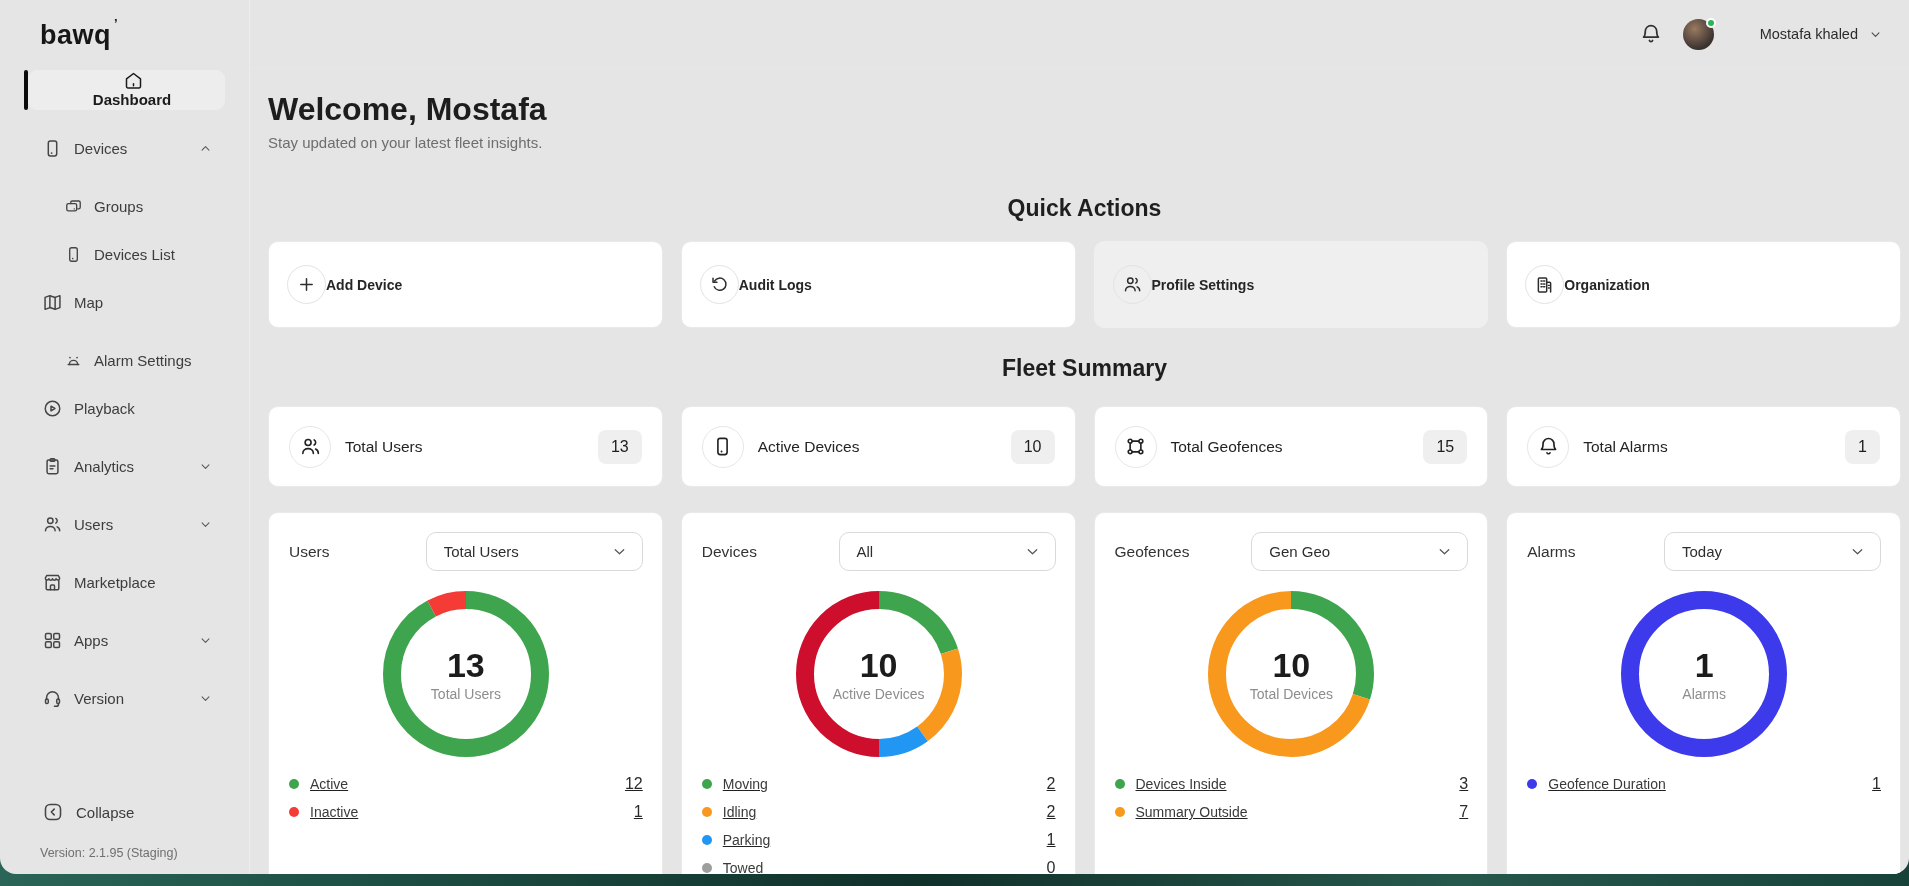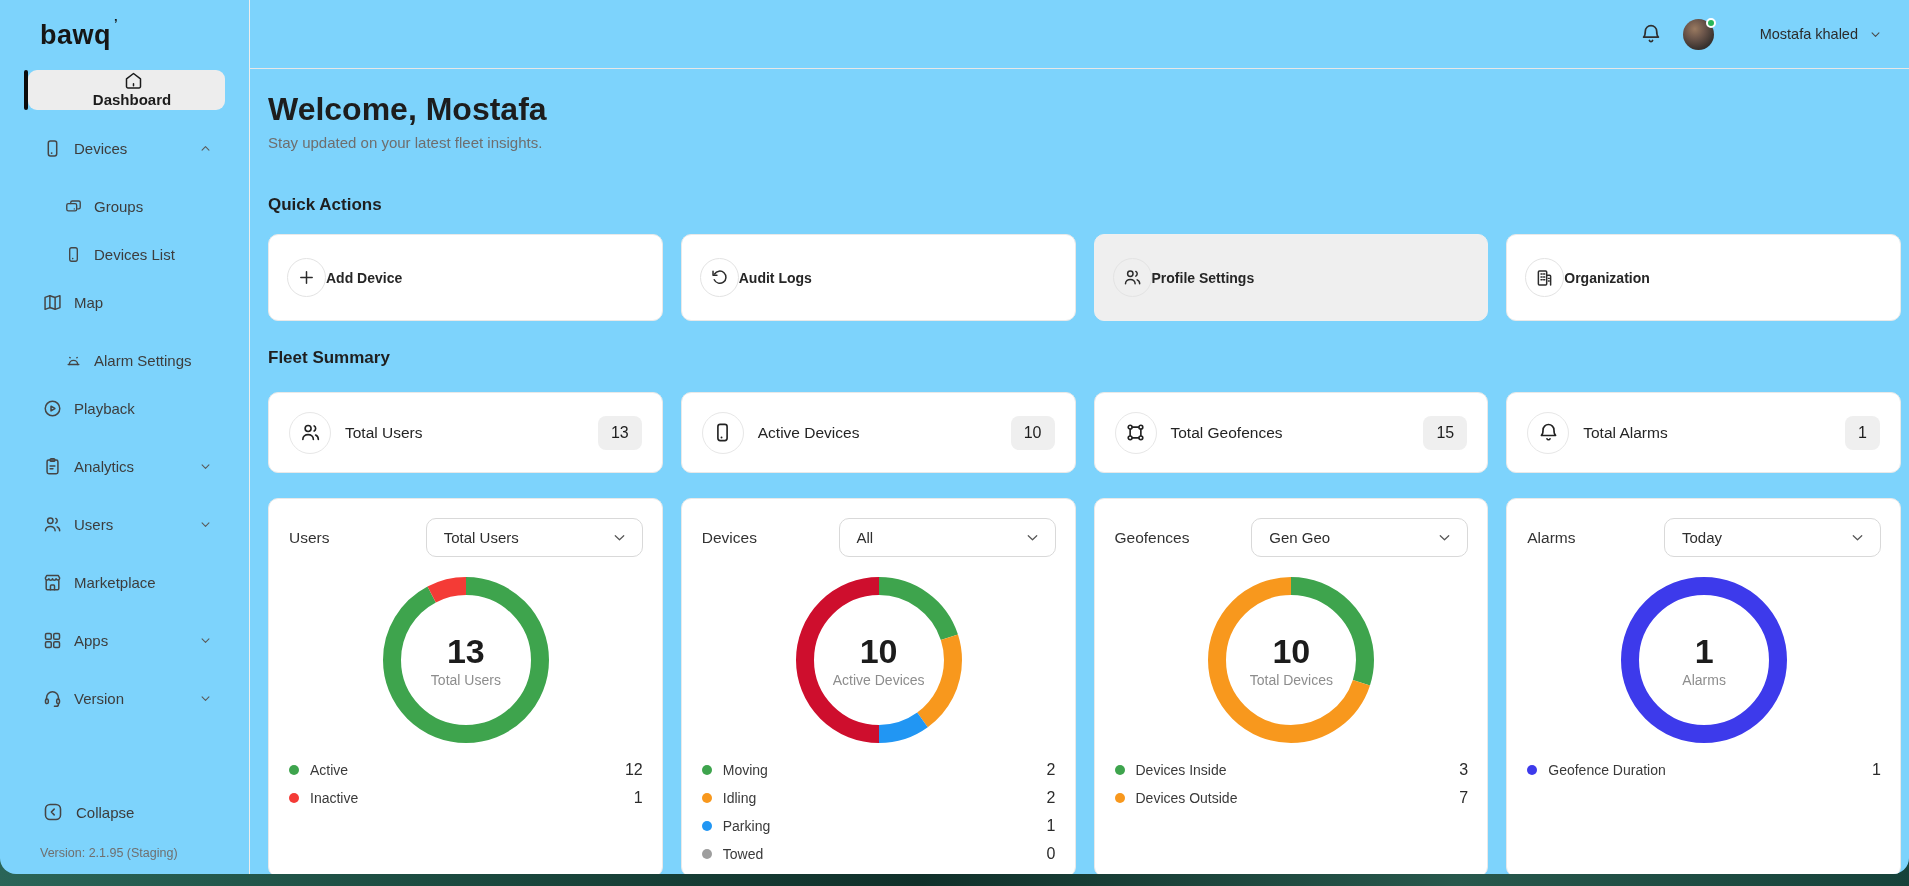--- a/index.html
+++ b/index.html
@@ -3,21 +3,21 @@
 <meta charset="utf-8">
 <style>
   * { margin:0; padding:0; box-sizing:border-box; }
   html,body { width:1909px; height:886px; overflow:hidden; }
   body {
     font-family:"Liberation Sans","DejaVu Sans",sans-serif;
     background:linear-gradient(100deg,#2f6e60 0%,#1c4c41 28%,#10302a 52%,#27584c 78%,#16423a 100%);
     color:#212121;
   }
   .window{
-    width:1909px;height:874px;background:#7dd3fc;
+    width:1909px;height:874px;background:#e5e5e5;
     border-radius:0 0 16px 16px;overflow:hidden;display:flex;
   }
   
   .sidebar{width:250px;flex:0 0 250px;border-right:1px solid #ededed;display:flex;flex-direction:column;padding-bottom:14px;}
   .logo-wrap{padding:20px 0 0 40px;height:70px;}
   .logo{font-size:27px;font-weight:700;letter-spacing:.5px;color:#161616;position:relative;display:inline-block;}
   .logo .tick{position:absolute;top:-4px;right:-7px;font-size:13px;font-weight:700;color:#161616;}
   nav{padding:0 24px 0 28px;}
   .nav-item{position:relative;height:40px;margin-bottom:18px;display:flex;align-items:center;border-radius:9px;cursor:pointer;color:#3d3d3d;}
   .nav-item .ic{margin-left:14px;width:21px;height:21px;flex:0 0 21px;color:#454545;}
@@ -39,21 +39,21 @@
   .topbar{height:69px;flex:0 0 69px;border-bottom:1px solid #e7e7e7;display:flex;align-items:center;justify-content:flex-end;padding-right:26px;gap:20px;}
   .bell{width:24px;height:24px;color:#2f2f2f;cursor:pointer;}
   .user-menu{display:flex;align-items:center;gap:10px;cursor:pointer;}
   .avatar{position:relative;width:31px;height:31px;border-radius:50%;background:radial-gradient(circle at 38% 32%,#9a7a60 0%,#6b554a 35%,#3a332f 70%,#24201e 100%);}
   .avatar .dot{position:absolute;top:-1px;right:-2px;width:10px;height:10px;border-radius:50%;background:#27b558;border:2px solid #fff;}
   .user-name{font-size:14.5px;color:#2c2c2c;padding-left:36px;}
   .user-menu .chev{width:15px;height:15px;color:#4a4a4a;}
   .content{padding:0 8px 0 18px;}
   h1.welcome{margin-top:20px;font-size:32px;font-weight:bold;color:#1d1d1d;line-height:40px;}
   .subtitle{margin-top:5px;font-size:15px;color:#6e6e6e;}
-  .section-title{margin-top:44px;font-size:17px;font-weight:bold;color:#1f1f1f;}
+  .section-title{margin-top:44px;font-size:23px;font-weight:bold;color:#1f1f1f;text-align:center;}
   .grid4{display:grid;grid-template-columns:repeat(4,1fr);gap:18px;}
   
   .qa-grid{margin-top:19px;}
   .qa-card{height:87px;border:1px solid #e9e9e9;border-radius:10px;background:#fff;display:flex;align-items:center;padding-left:18px;cursor:pointer;}
   .qa-card.hovered{background:#efefef;border-color:#efefef;}
   .qa-icon{width:39px;height:39px;border-radius:50%;border:1px solid #e3e3e3;display:flex;align-items:center;justify-content:center;color:#2c2c2c;}
   .qa-icon svg{width:21px;height:21px;}
   .qa-label{margin-left:0;font-size:14px;font-weight:bold;color:#262626;}
   
   .fs-grid{margin-top:24px;}
@@ -70,21 +70,21 @@
   .select{width:217px;height:39px;border:1px solid #d9d9d9;border-radius:10px;display:flex;align-items:center;justify-content:space-between;padding:0 14px 0 17px;cursor:pointer;background:#fff;}
   .select .val{font-size:15px;color:#2e2e2e;}
   .select .chev{width:17px;height:17px;color:#555;}
   .donut-wrap{margin-top:19px;display:flex;justify-content:center;}
   .donut{position:relative;width:168px;height:168px;}
   .donut svg{width:168px;height:168px;display:block;}
   .donut-center{position:absolute;inset:0;display:flex;flex-direction:column;align-items:center;justify-content:center;}
   .donut-num{font-size:34px;font-weight:bold;color:#1c1c1c;line-height:36px;}
   .donut-cap{margin-top:3px;font-size:14px;color:#8d8d8d;}
   .legend{margin-top:12px;}
-  .legend-row{height:28px;display:flex;align-items:center;}
+  .legend-row{height:28px;display:flex;align-items:center;text-decoration:underline;}
   .legend-dot{width:10px;height:10px;border-radius:50%;flex:0 0 10px;}
   .legend-label{margin-left:11px;font-size:14px;color:#3a3a3a;}
   .legend-value{margin-left:auto;font-size:16px;color:#2b2b2b;}
 </style>
 </head>
 <body>
 
 <div class="window">
 
   <aside class="sidebar">
@@ -486,21 +486,21 @@
             </div>
           </div>
           <div class="legend">
               <div class="legend-row">
                 <span class="legend-dot" style="background: rgb(62, 164, 77);"></span>
                 <span class="legend-label">Devices Inside</span>
                 <span class="legend-value">3</span>
               </div>
               <div class="legend-row">
                 <span class="legend-dot" style="background: rgb(248, 152, 29);"></span>
-                <span class="legend-label">Devices Outside</span>
+                <span class="legend-label">Summary Outside</span>
                 <span class="legend-value">7</span>
               </div>
             </div>
         </div>
 
         <div class="chart-card">
           <div class="chart-head">
             <span class="chart-title">Alarms</span>
             <div class="select">
               <span class="val">Today</span>

